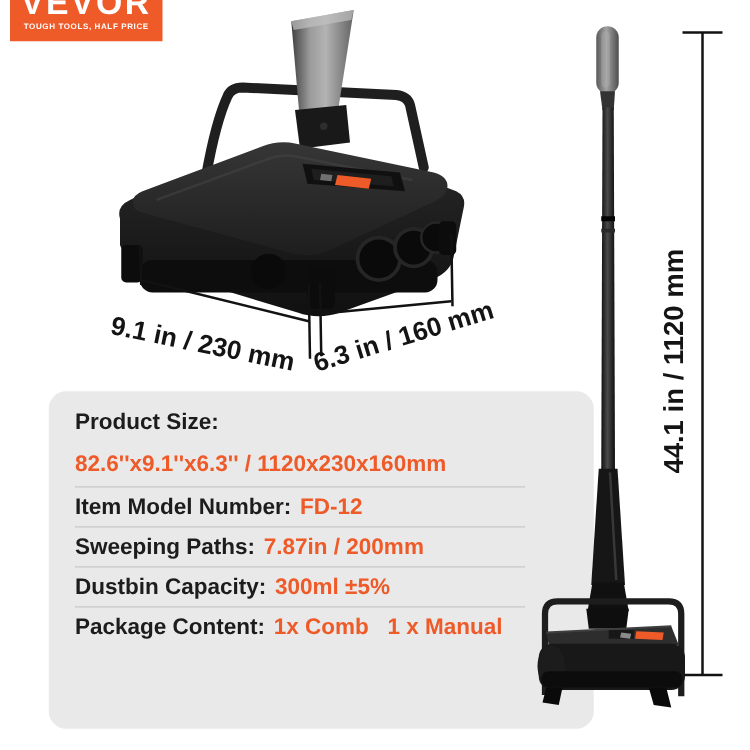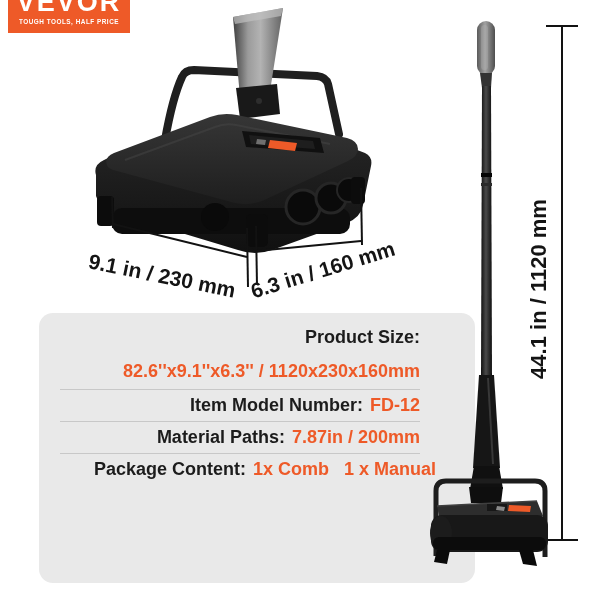--- a/index.html
+++ b/index.html
@@ -30,36 +30,36 @@
     position:absolute; z-index:4; font-weight:700; font-size:21px;
     color:#141414; white-space:nowrap;
     transform:translate(-50%,-50%) rotate(var(--r,0deg));
   }
   #dim-width  { left:162px; top:276px; --r:11.5deg; }
   #dim-depth  { left:323px; top:270px; --r:-17deg; }
   #dim-height { left:539px; top:289px; --r:-90deg; font-size:22px; }
   
   .spec-panel {
     position:absolute; left:39px; top:313px; width:436px; height:270px;
-    background:var(--panel); border-radius:14px; z-index:2;text-align:right;
+    background:var(--panel); border-radius:14px; z-index:2;
   }
   .spec-inner { position:absolute; left:21px; top:6px; width:360px; }
   .spec-title-label {
     height:36px; line-height:36px; font-size:18px; font-weight:700; color:var(--ink);
   }
   .spec-title-value {
     height:35px; line-height:33px; font-size:18px; font-weight:700;
     color:var(--accent); border-bottom:1.5px solid var(--divider); white-space:pre;
   }
   .spec-row {
     height:32px; line-height:31px; font-size:18px; font-weight:700;
     border-bottom:1.5px solid var(--divider); white-space:nowrap;
   }
   .spec-row.no-div { border-bottom:none; }
-  .spec-row .lbl { color:var(--ink);margin-left:34px; }
+  .spec-row .lbl { color:var(--ink); }
   .spec-row .val { color:var(--accent); margin-left:7px; white-space:pre; }
 </style>
 </head>
 <body>
 
 <svg class="art-main" width="600" height="600" viewBox="0 0 600 600">
   <defs>
     <linearGradient id="stemGrad" x1="0" y1="0" x2="1" y2="0">
       <stop offset="0" stop-color="#3f3f3f"></stop>
         <stop offset="0.3" stop-color="#9b9b9b"></stop>
@@ -126,21 +126,24 @@
 
 <div class="spec-panel">
   <div class="spec-inner">
     <div class="spec-title-label">Product Size:</div>
     <div class="spec-title-value">82.6''x9.1''x6.3'' / 1120x230x160mm</div>
 
     <div class="spec-row">
       <span class="lbl">Item Model Number:</span><span class="val">FD-12</span>
     </div>
     <div class="spec-row">
-      <span class="lbl">Material Paths:</span><span class="val">7.87in / 200mm</span>
+      <span class="lbl">Sweeping Paths:</span><span class="val">7.87in / 200mm</span>
+    </div>
+    <div class="spec-row">
+      <span class="lbl">Dustbin Capacity:</span><span class="val">300ml ±5%</span>
     </div>
     <div class="spec-row no-div">
       <span class="lbl">Package Content:</span><span class="val">1x Comb   1 x Manual</span>
     </div>
   </div>
 </div>
 
 <svg class="art-right" width="180" height="600" viewBox="420 0 180 600">
   <defs>
     <linearGradient id="gripGrad" x1="0" y1="0" x2="1" y2="0">

